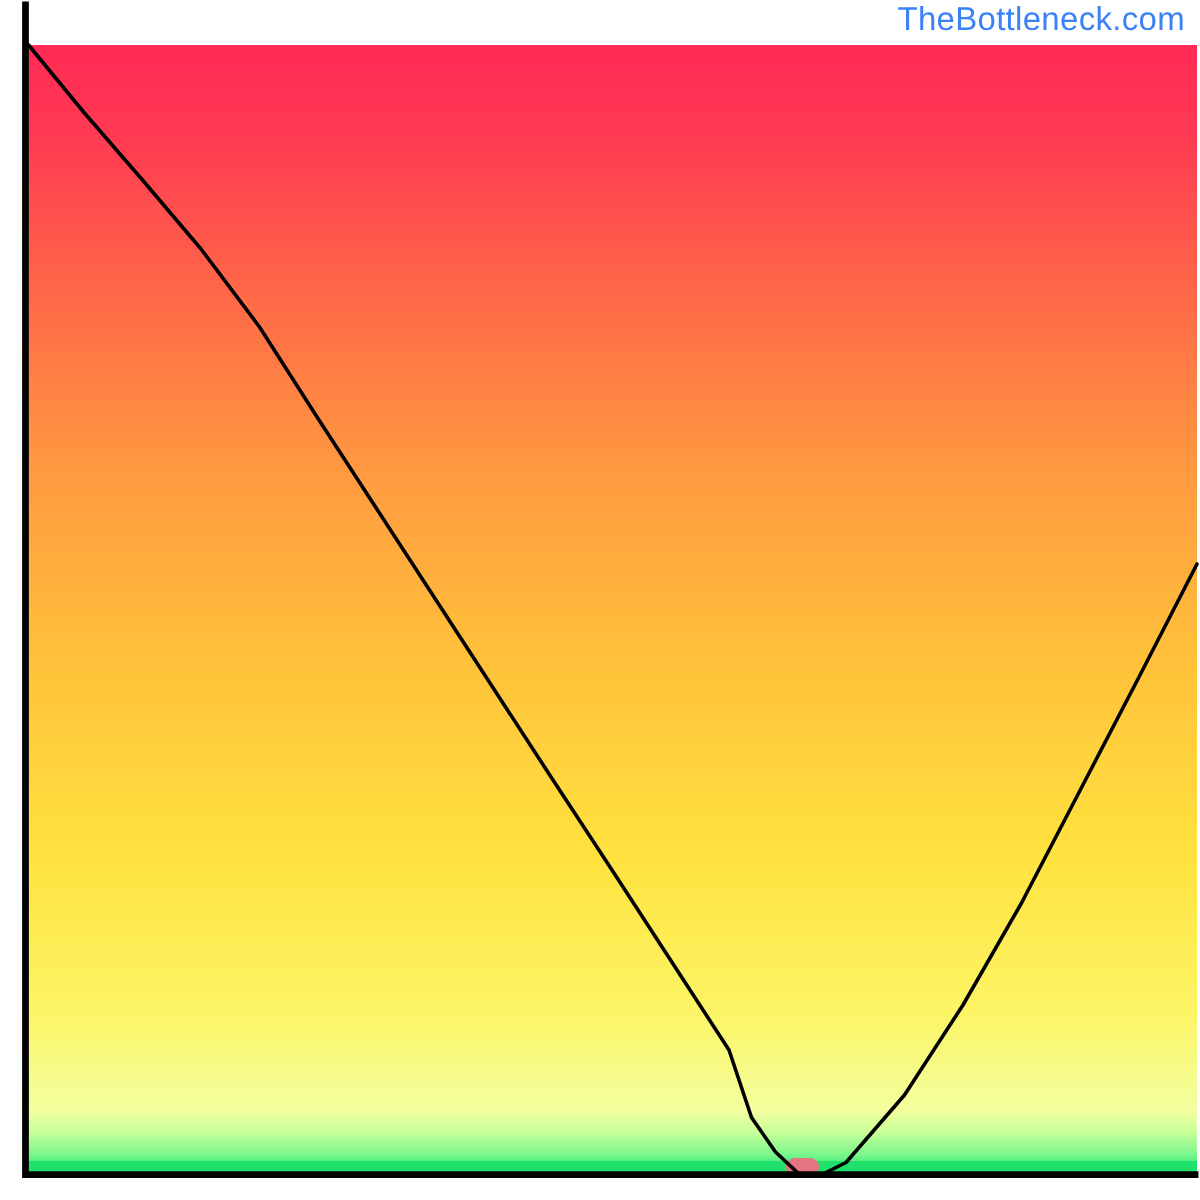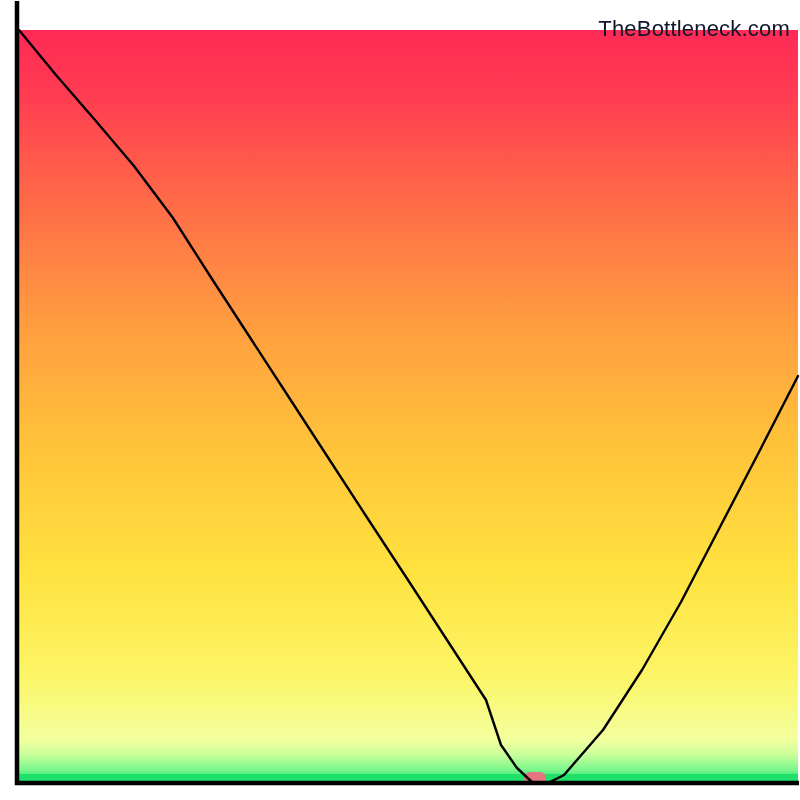--- a/index.html
+++ b/index.html
@@ -11,25 +11,25 @@
     font-family: Arial, Helvetica, sans-serif;
     overflow: hidden;
   }
   .stage {
     position: relative;
     width: 800px;
     height: 800px;
   }
   .watermark {
     position: absolute;
-    top: 16px;
+    top: 0;
     right: 10px;
     font-size: 22px;
     font-weight: 400;
-    color: #0f172a;
+    color: #3b82f6;
     letter-spacing: 0.2px;
     user-select: none;
   }
   svg.plot {
     position: absolute;
     left: 0;
     top: 0;
   }
 
   

